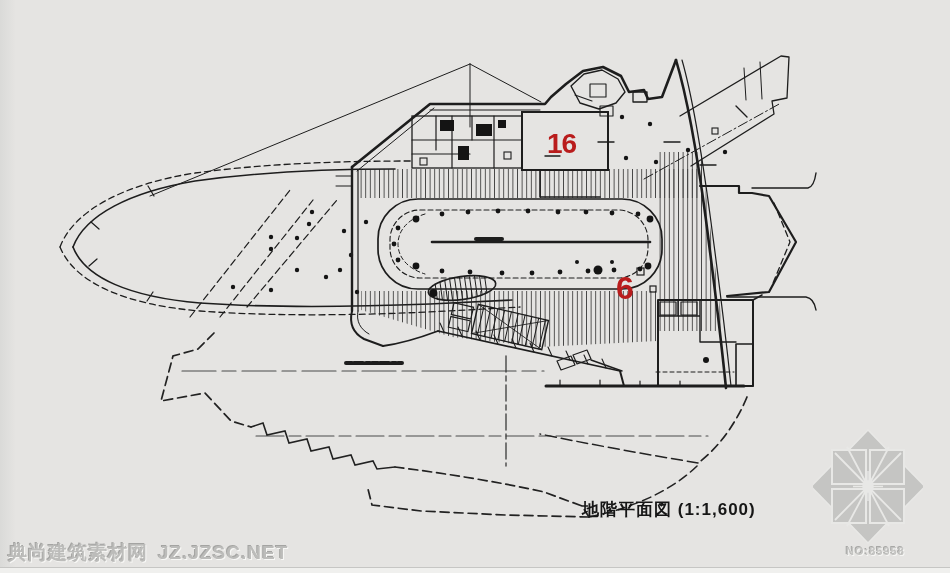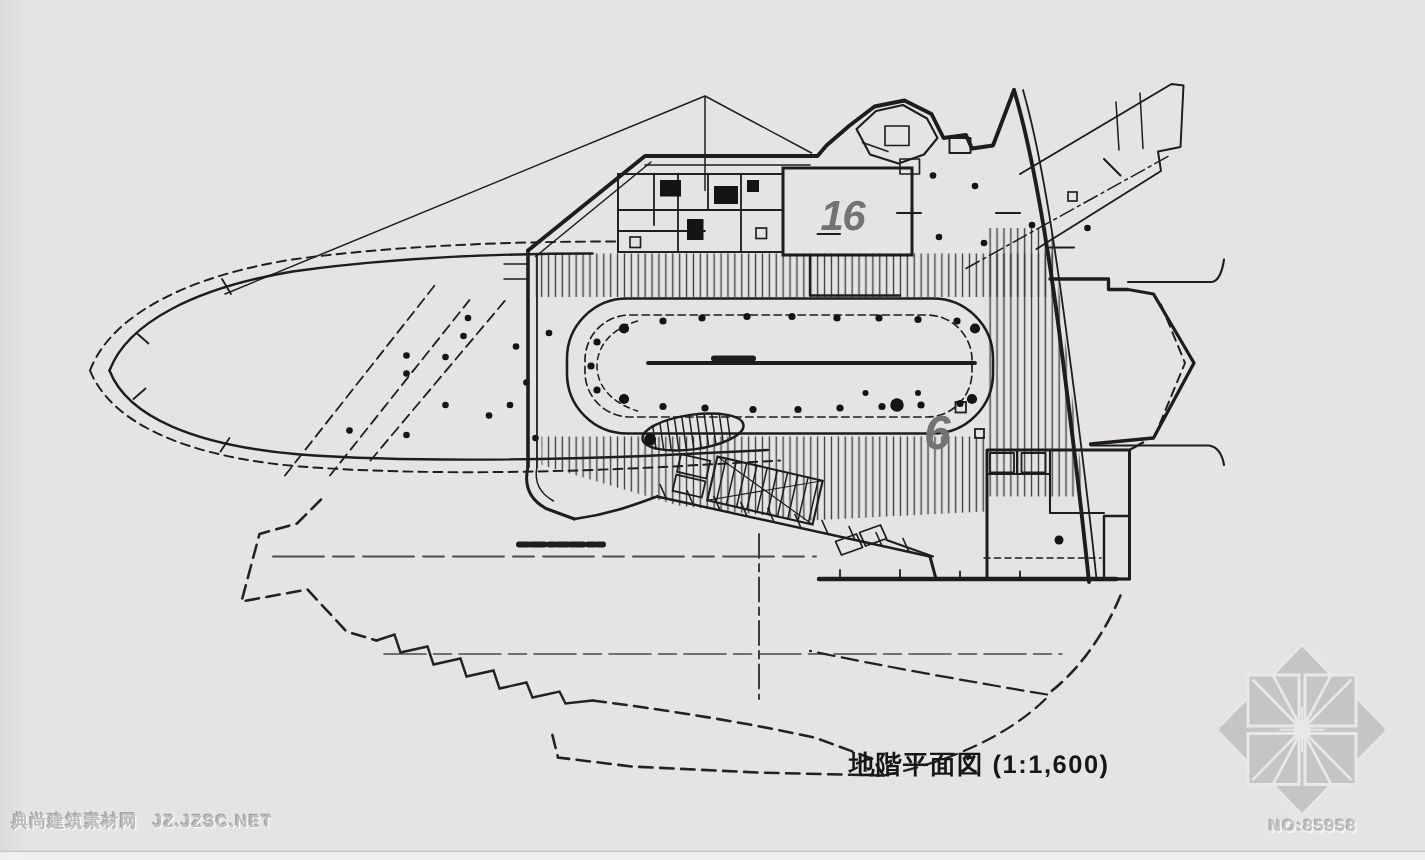--- a/index.html
+++ b/index.html
@@ -6,26 +6,26 @@
   .page{
     position:relative;width:950px;height:573px;overflow:hidden;
     background:#e5e4e2;
     font-family:"Liberation Sans",sans-serif;
   }
   .left-shade{position:absolute;left:0;top:0;bottom:0;width:16px;
     background:linear-gradient(90deg,#dadad8,rgba(229,228,226,0));}
   .bottom-strip{position:absolute;left:0;right:0;bottom:0;height:5px;
     background:#f0f0ee;border-top:1px solid #c6c6c4;}
   .plan-svg{position:absolute;left:0;top:0;}
-  .room-label{position:absolute;color:#737373;font-weight:700;line-height:1;font-style:italic;}
+  .room-label{position:absolute;color:#b91c1c;font-weight:700;line-height:1;}
   .label-16{left:547px;top:130px;font-size:28px;letter-spacing:-1px;}
   .label-6{left:616px;top:272px;font-size:32px;}
-  .caption{position:absolute;left:566px;top:498px;font-size:17px;font-weight:700;
+  .caption{position:absolute;left:582px;top:498px;font-size:17px;font-weight:700;
     color:#161616;letter-spacing:1px;white-space:nowrap;}
-  .wm-left{position:absolute;left:8px;top:540px;font-size:11px;font-weight:700;
+  .wm-left{position:absolute;left:8px;top:540px;font-size:19px;font-weight:700;
     letter-spacing:1px;color:#bcbcba;white-space:nowrap;
     text-shadow:1px 1px 0 #f8f8f6,-1px -1px 0 #a4a4a2;}
   .wm-left span{margin-right:10px;}
   .wm-no{position:absolute;left:846px;top:545px;font-size:11px;font-weight:700;
     color:#c4c4c2;letter-spacing:1px;
     text-shadow:1px 1px 0 #f6f6f4,-1px -1px 0 #a8a8a6;}
   .logo{position:absolute;left:813px;top:429px;width:110px;height:115px;opacity:.92;}
 </style>
 </head>
 <body>

